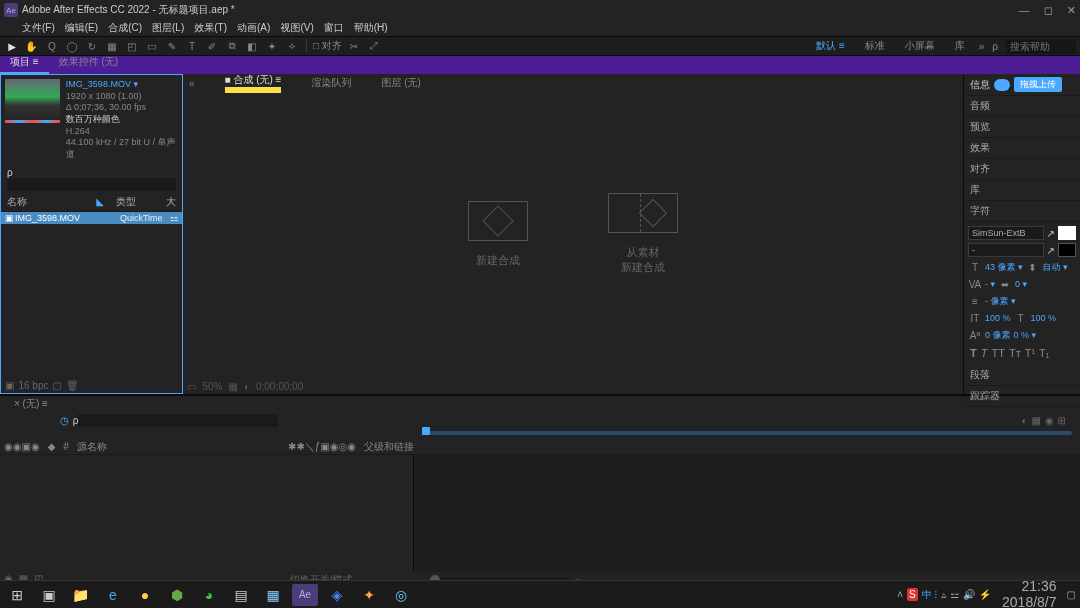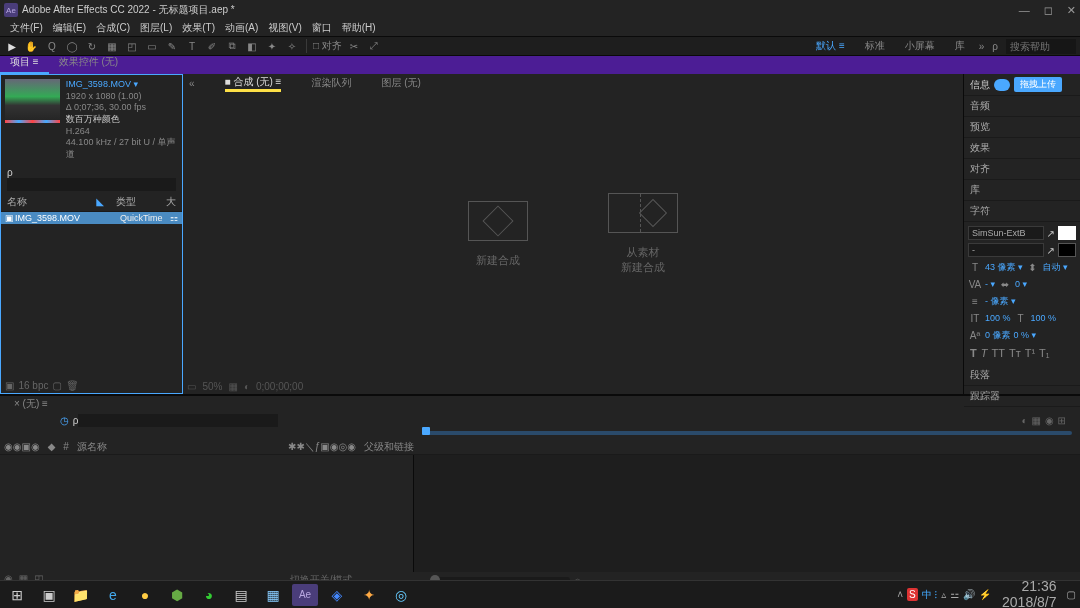--- a/index.html
+++ b/index.html
@@ -1,21 +1,21 @@
 <!DOCTYPE html>
 <html><head>
 <meta charset="utf-8">
 <style>
 *{margin:0;padding:0;box-sizing:border-box;font-family:"Microsoft YaHei",SimSun,sans-serif;user-select:none}
 body{width:1080px;height:608px;background:#1a1a1a;color:#ccc;font-size:10px;overflow:hidden;position:relative}
 .titlebar{height:20px;background:#232323;display:flex;align-items:center;padding:0 4px;font-size:10px}
 .titlebar .logo{width:14px;height:14px;background:#4a3d7a;border-radius:2px;margin-right:4px;display:flex;align-items:center;justify-content:center;color:#b8a8e0;font-size:8px}
 .titlebar .wincontrols{margin-left:auto;display:flex;gap:14px;color:#999;font-size:11px}
 .titlebar .wincontrols span{cursor:pointer}
-.menubar{height:16px;background:#232323;display:flex;align-items:center;padding:0 10px;gap:10px;font-size:10px;color:#ccc}
+.menubar{height:16px;background:#232323;display:flex;align-items:center;padding:0 22px;gap:10px;font-size:10px;color:#ccc}
 .menubar span{cursor:pointer}
 .toolbar{height:20px;background:#1e1e1e;border-top:1px solid #0a0a0a;border-bottom:1px solid #0a0a0a;display:flex;align-items:center;padding:0 4px;gap:4px;position:relative}
 .toolbar .tool{width:16px;height:16px;color:#888;display:flex;align-items:center;justify-content:center;font-size:10px}
 .toolbar .tool.active{color:#ddd}
 .toolbar .sep{width:1px;height:14px;background:#3a3a3a;margin:0 2px}
 .toolbar .right{margin-left:auto;display:flex;align-items:center;gap:8px;font-size:10px;color:#888}
 .toolbar .workspace{padding:2px 6px;cursor:pointer}
 .toolbar .workspace.active{color:#4aa8ff}
 .toolbar .searchbox{background:#161616;border:none;color:#888;padding:2px 4px;width:70px;font-size:10px}
 .tabbar{height:18px;background:#4c1d95;display:flex;align-items:flex-end;font-size:10px}
@@ -184,21 +184,21 @@
       <span>▣</span>
       <span>16 bpc</span>
       <span>▢</span>
       <span>🗑</span>
     </div>
   </div>
 
   <div class="comppanel">
     <div class="comp-tabbar">
       <span>«</span>
-      <span class="ct" style="color:#ddd;border-bottom:3px solid #fde047">■ 合成 (无) ≡</span>
+      <span class="ct" style="color:#ddd;border-bottom:6px solid #fde047">■ 合成 (无) ≡</span>
       <span class="ct">渲染队列</span>
       <span class="ct">图层 (无)</span>
     </div>
     <div class="drop-target">
       <div class="box">
           <div class="inner"></div>
         </div>
       <div class="lbl">新建合成</div>
     </div>
     <div class="drop-target">

